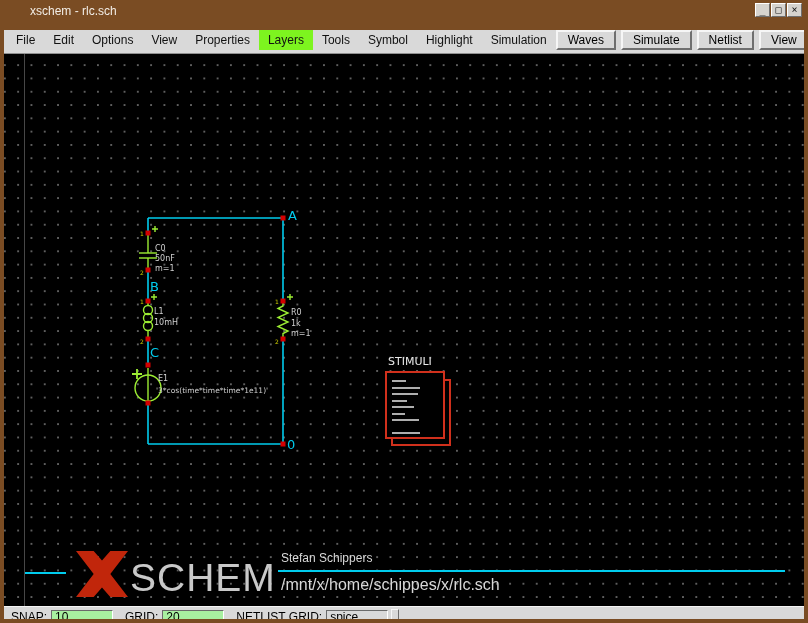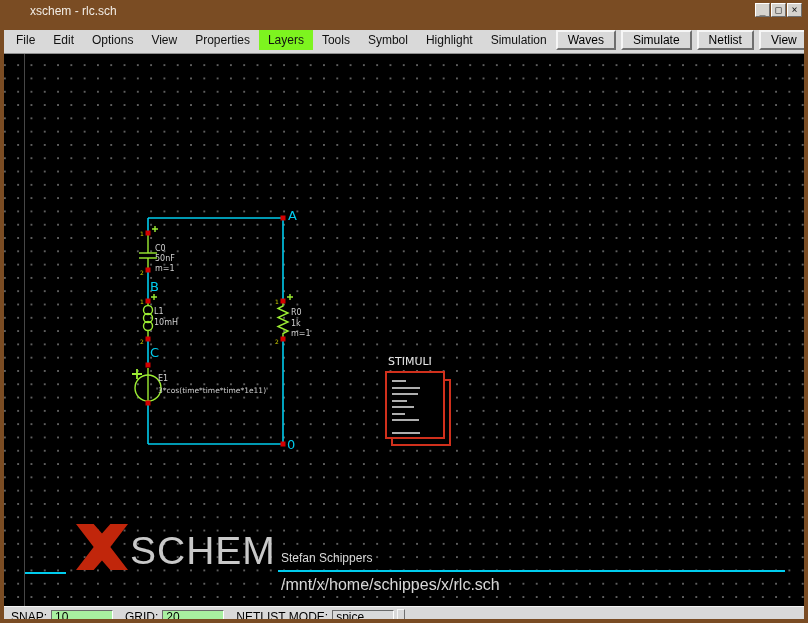--- a/index.html
+++ b/index.html
@@ -35,21 +35,21 @@
   }
   
   .canvas{
     position:relative;width:800px;height:552px;background-color:#000;
     background-image:radial-gradient(circle,#5f5f5f 0.9px,transparent 1.15px);
     background-size:13.3px 13.3px;background-position:7.5px 4.5px;overflow:hidden;
   }
   .axis{position:absolute;left:20px;top:0;bottom:0;width:1px;background:#474747;}
   .schem-svg{position:absolute;left:0;top:0;}
   .cyanline{position:absolute;height:2px;background:#00ccee;}
-  .logo{position:absolute;left:72px;top:470px;display:flex;align-items:flex-end;}
+  .logo{position:absolute;left:72px;top:497px;display:flex;align-items:flex-end;}
   .logo-rest{
     font-size:39px;color:#c9c9c9;line-height:1;margin-left:2px;letter-spacing:1px;
     font-family:"Liberation Sans",sans-serif;
   }
   .author{position:absolute;left:277px;top:497px;font-size:12px;color:#d8d8d8;}
   .path{position:absolute;left:277px;top:522px;font-size:16px;color:#d8d8d8;}
   
   .statusbar{
     height:21px;background:#d9d9d9;display:flex;align-items:center;
     font-size:12px;color:#000;padding-left:7px;box-sizing:border-box;
@@ -223,18 +223,18 @@
     </div>
   </div>
 
   <div class="statusbar">
     <span class="sb-label">SNAP:</span>
     <input class="sb-input green" value="10" style="">
     <span class="gap"></span>
     <span class="sb-label">GRID:</span>
     <input class="sb-input green" value="20" style="">
     <span class="gap"></span>
-    <span class="sb-label">NETLIST MODE:</span>
+    <span class="sb-label">NETLIST GRID:</span>
     <input class="sb-input gray" value="spice" style="">
     <span class="sb-sep"></span>
   </div>
 
 </div>
 
 </body></html>

